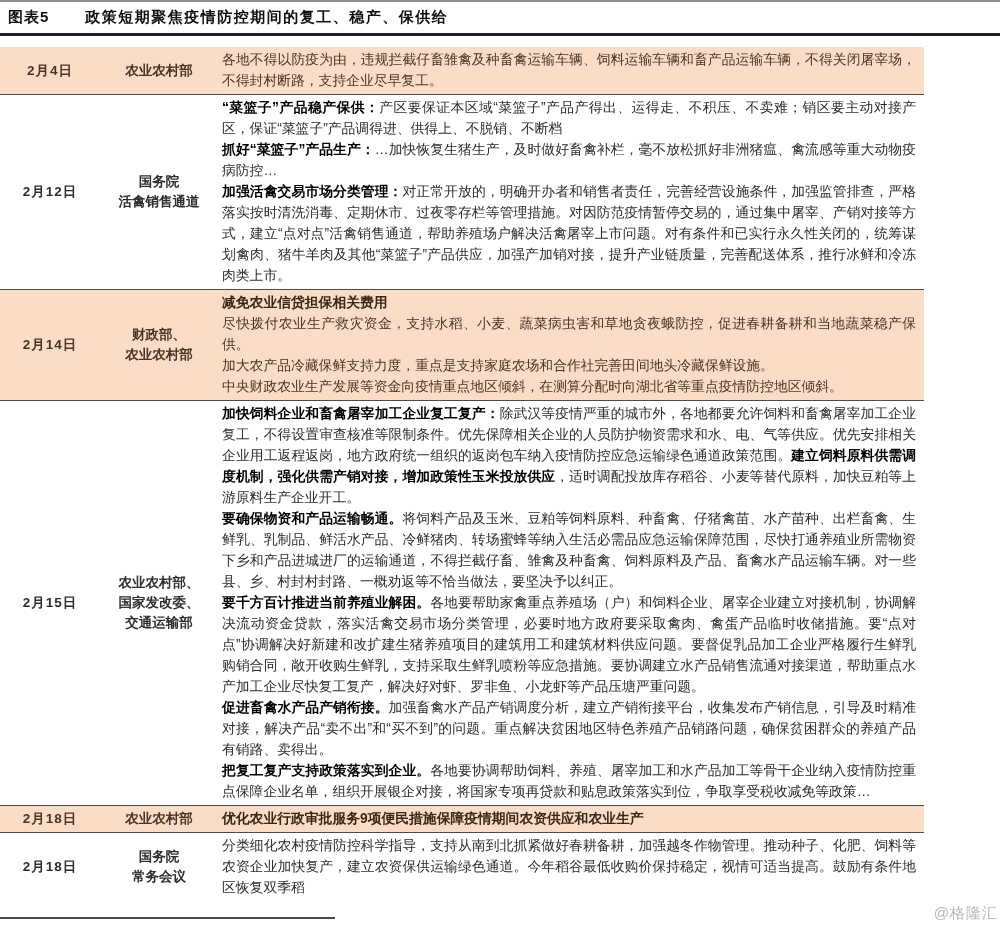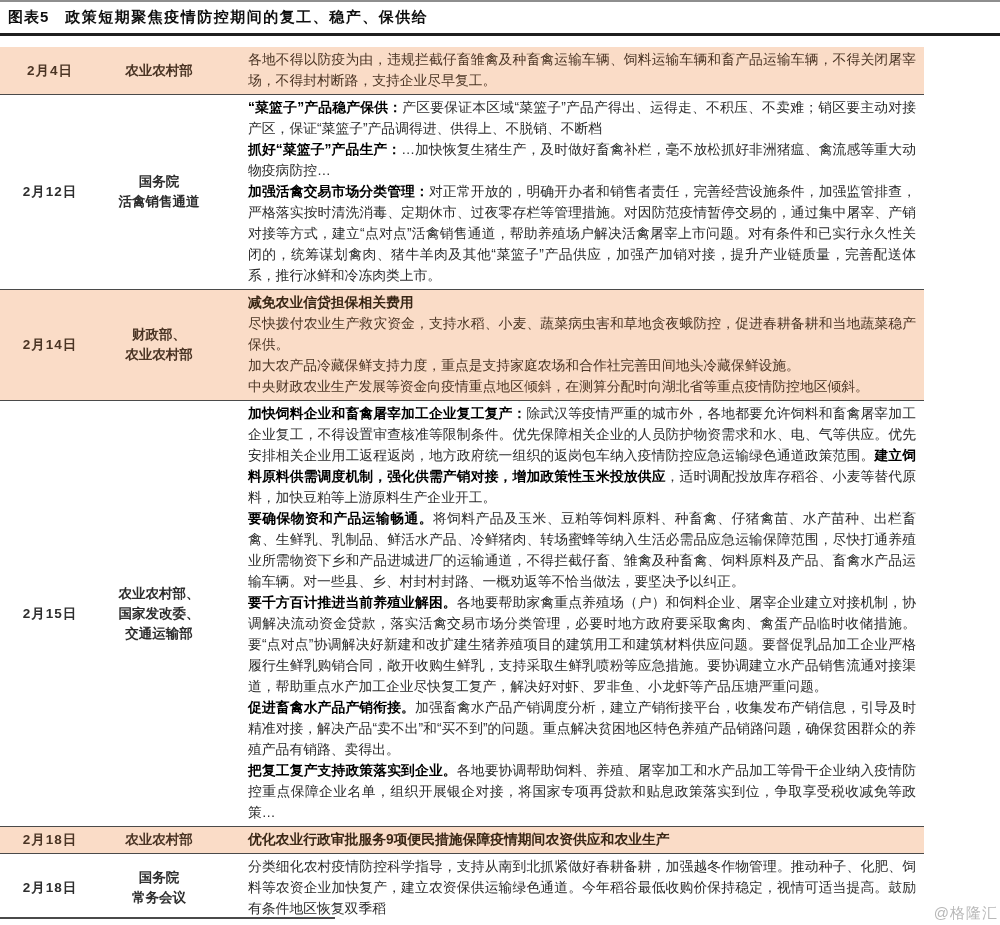--- a/index.html
+++ b/index.html
@@ -12,40 +12,39 @@
     position:relative;width:1000px;height:925px;overflow:hidden;
     box-sizing:border-box;border-top:2px solid #8e8e8e;background:#fff;
   }
   
   .exhibit-header{
     display:flex;align-items:baseline;
     padding:6px 10px 6px 8px;
     border-bottom:3px solid #1f1f1f;
     margin-bottom:11px;
   }
-  .exhibit-label{font-weight:bold;font-size:15px;color:#0f0f0f;margin-right:16px;letter-spacing:1px;white-space:nowrap;}
+  .exhibit-label{font-weight:bold;font-size:15px;color:#0f0f0f;margin-right:36px;letter-spacing:1px;white-space:nowrap;}
   .exhibit-title{font-weight:bold;font-size:15px;color:#0f0f0f;letter-spacing:1.5px;}
   
   .policy-table{width:924px;}
   .row{display:flex;box-sizing:border-box;}
   .row + .row{border-top:1px solid #4a4a4a;}
   .cell{box-sizing:border-box;}
   .cell.date{
     flex:0 0 100px;display:flex;align-items:center;justify-content:center;
     font-weight:bold;font-size:13.5px;color:#2e2e2e;letter-spacing:1px;white-space:nowrap;
   }
   .cell.dept{
     flex:0 0 118px;display:flex;flex-direction:column;align-items:center;justify-content:center;
     font-weight:bold;font-size:13.5px;line-height:20px;color:#2e2e2e;text-align:center;
   }
   .cell.content{
     flex:1;padding:2px 8px 3px 4px;
     font-size:13.8px;line-height:21px;color:#2b2b2b;
     text-align:justify;
-    margin-left:26px;
   }
   .cell.content p{margin:0;}
   .cell.content b{color:#000000;}
   
   .row.hl{background:#fadcc7;}
   .row.hl .cell.date,
   .row.hl .cell.dept{color:#4a3424;}
   .row.hl .cell.content{color:#4a3424;}
   .row.hl .cell.content b{color:#392615;}
   

